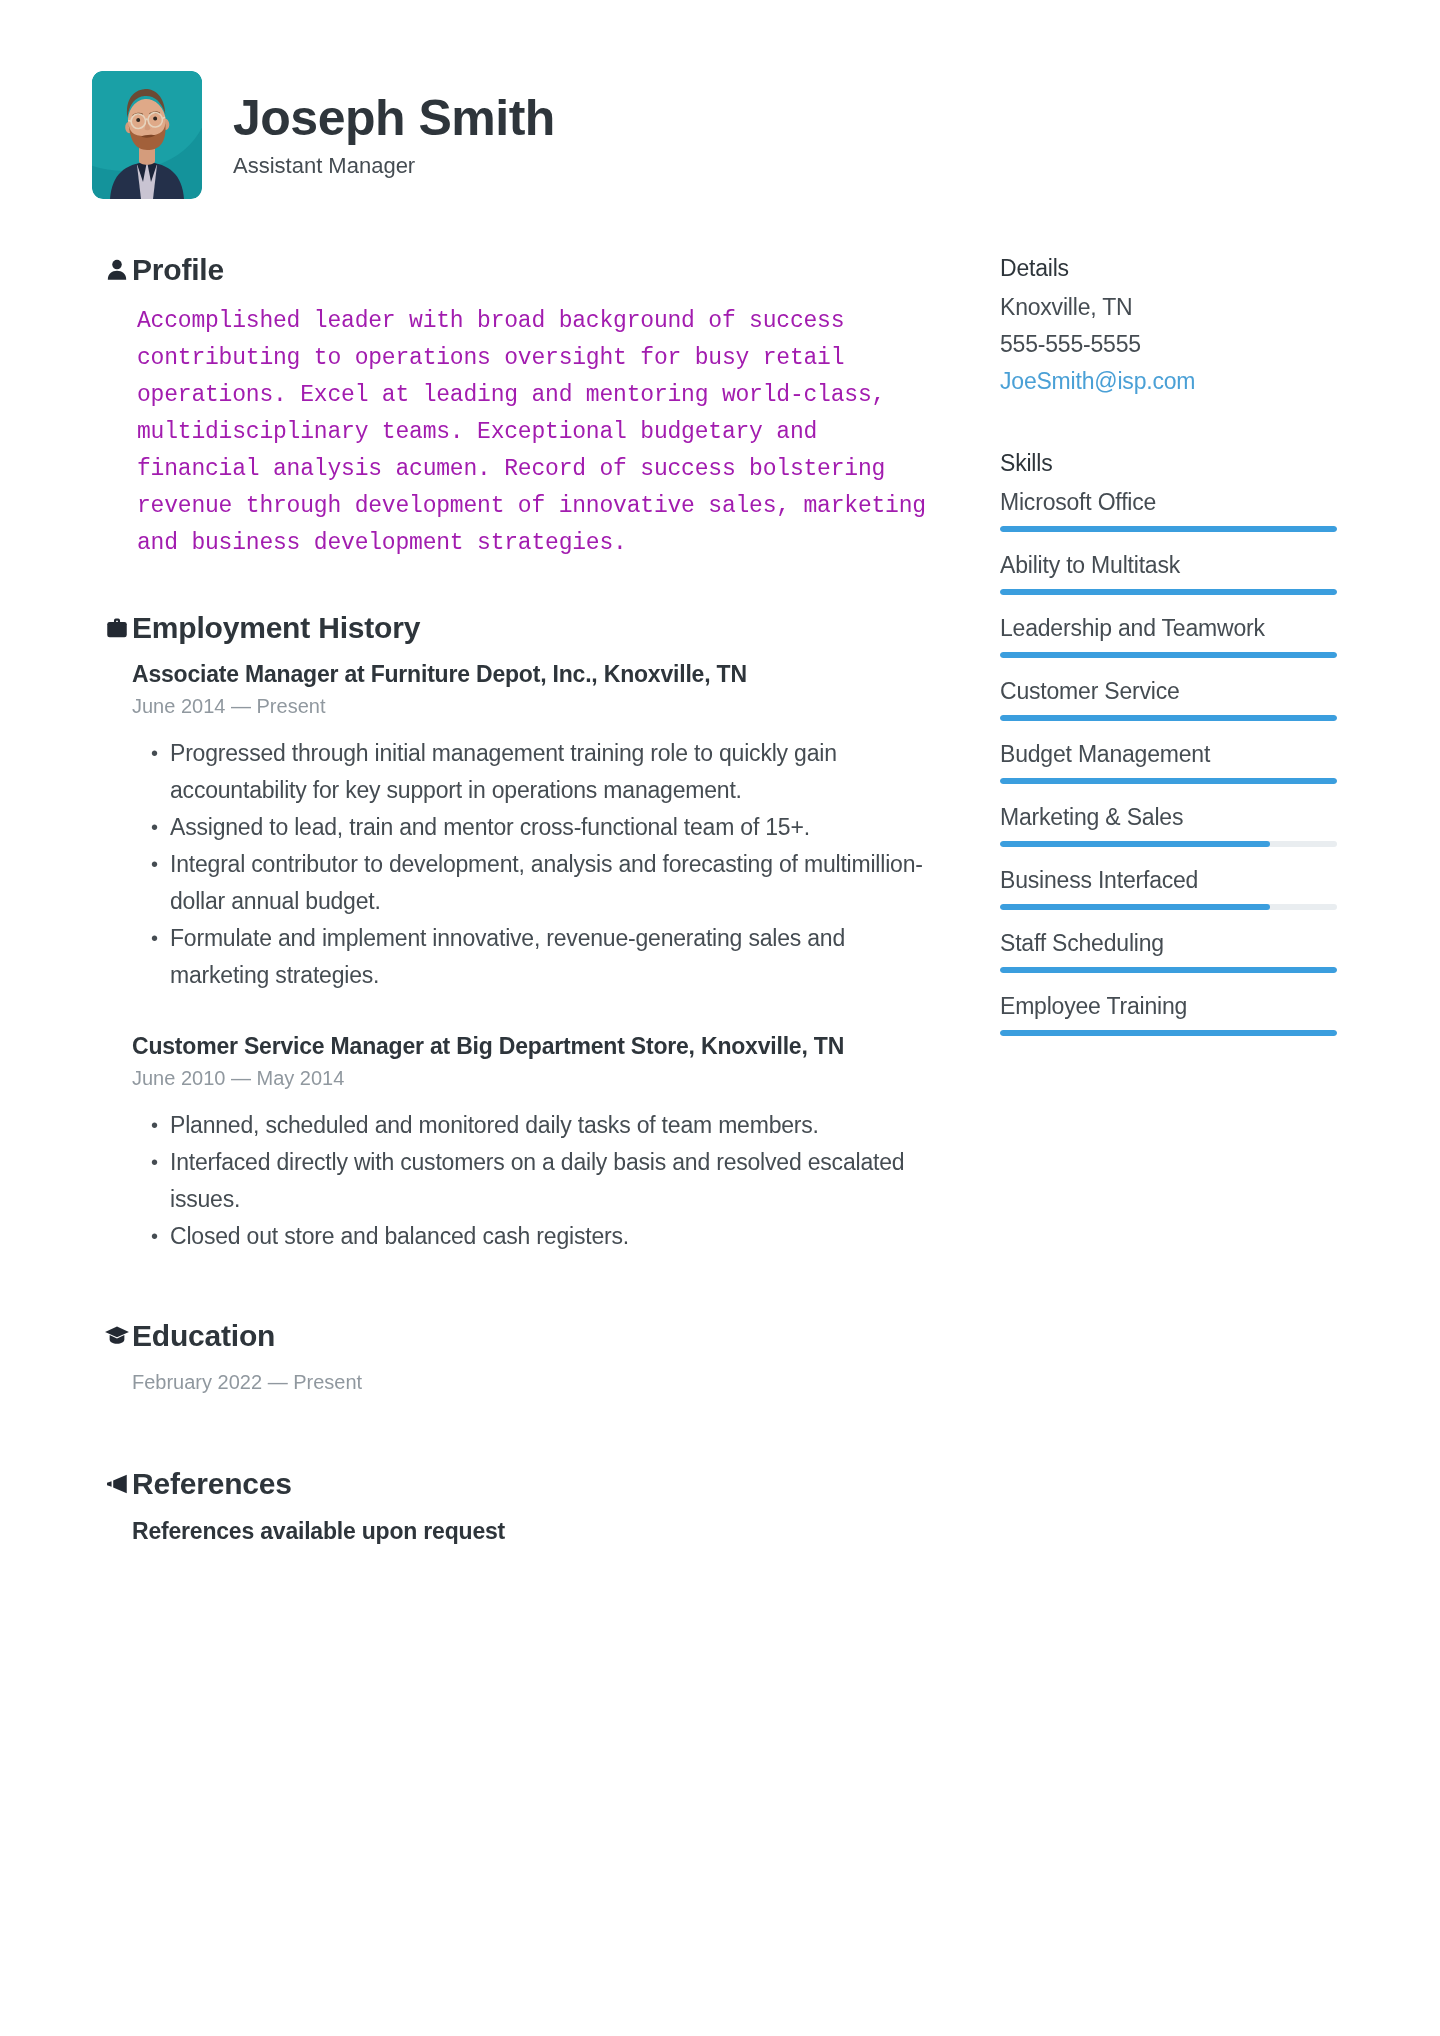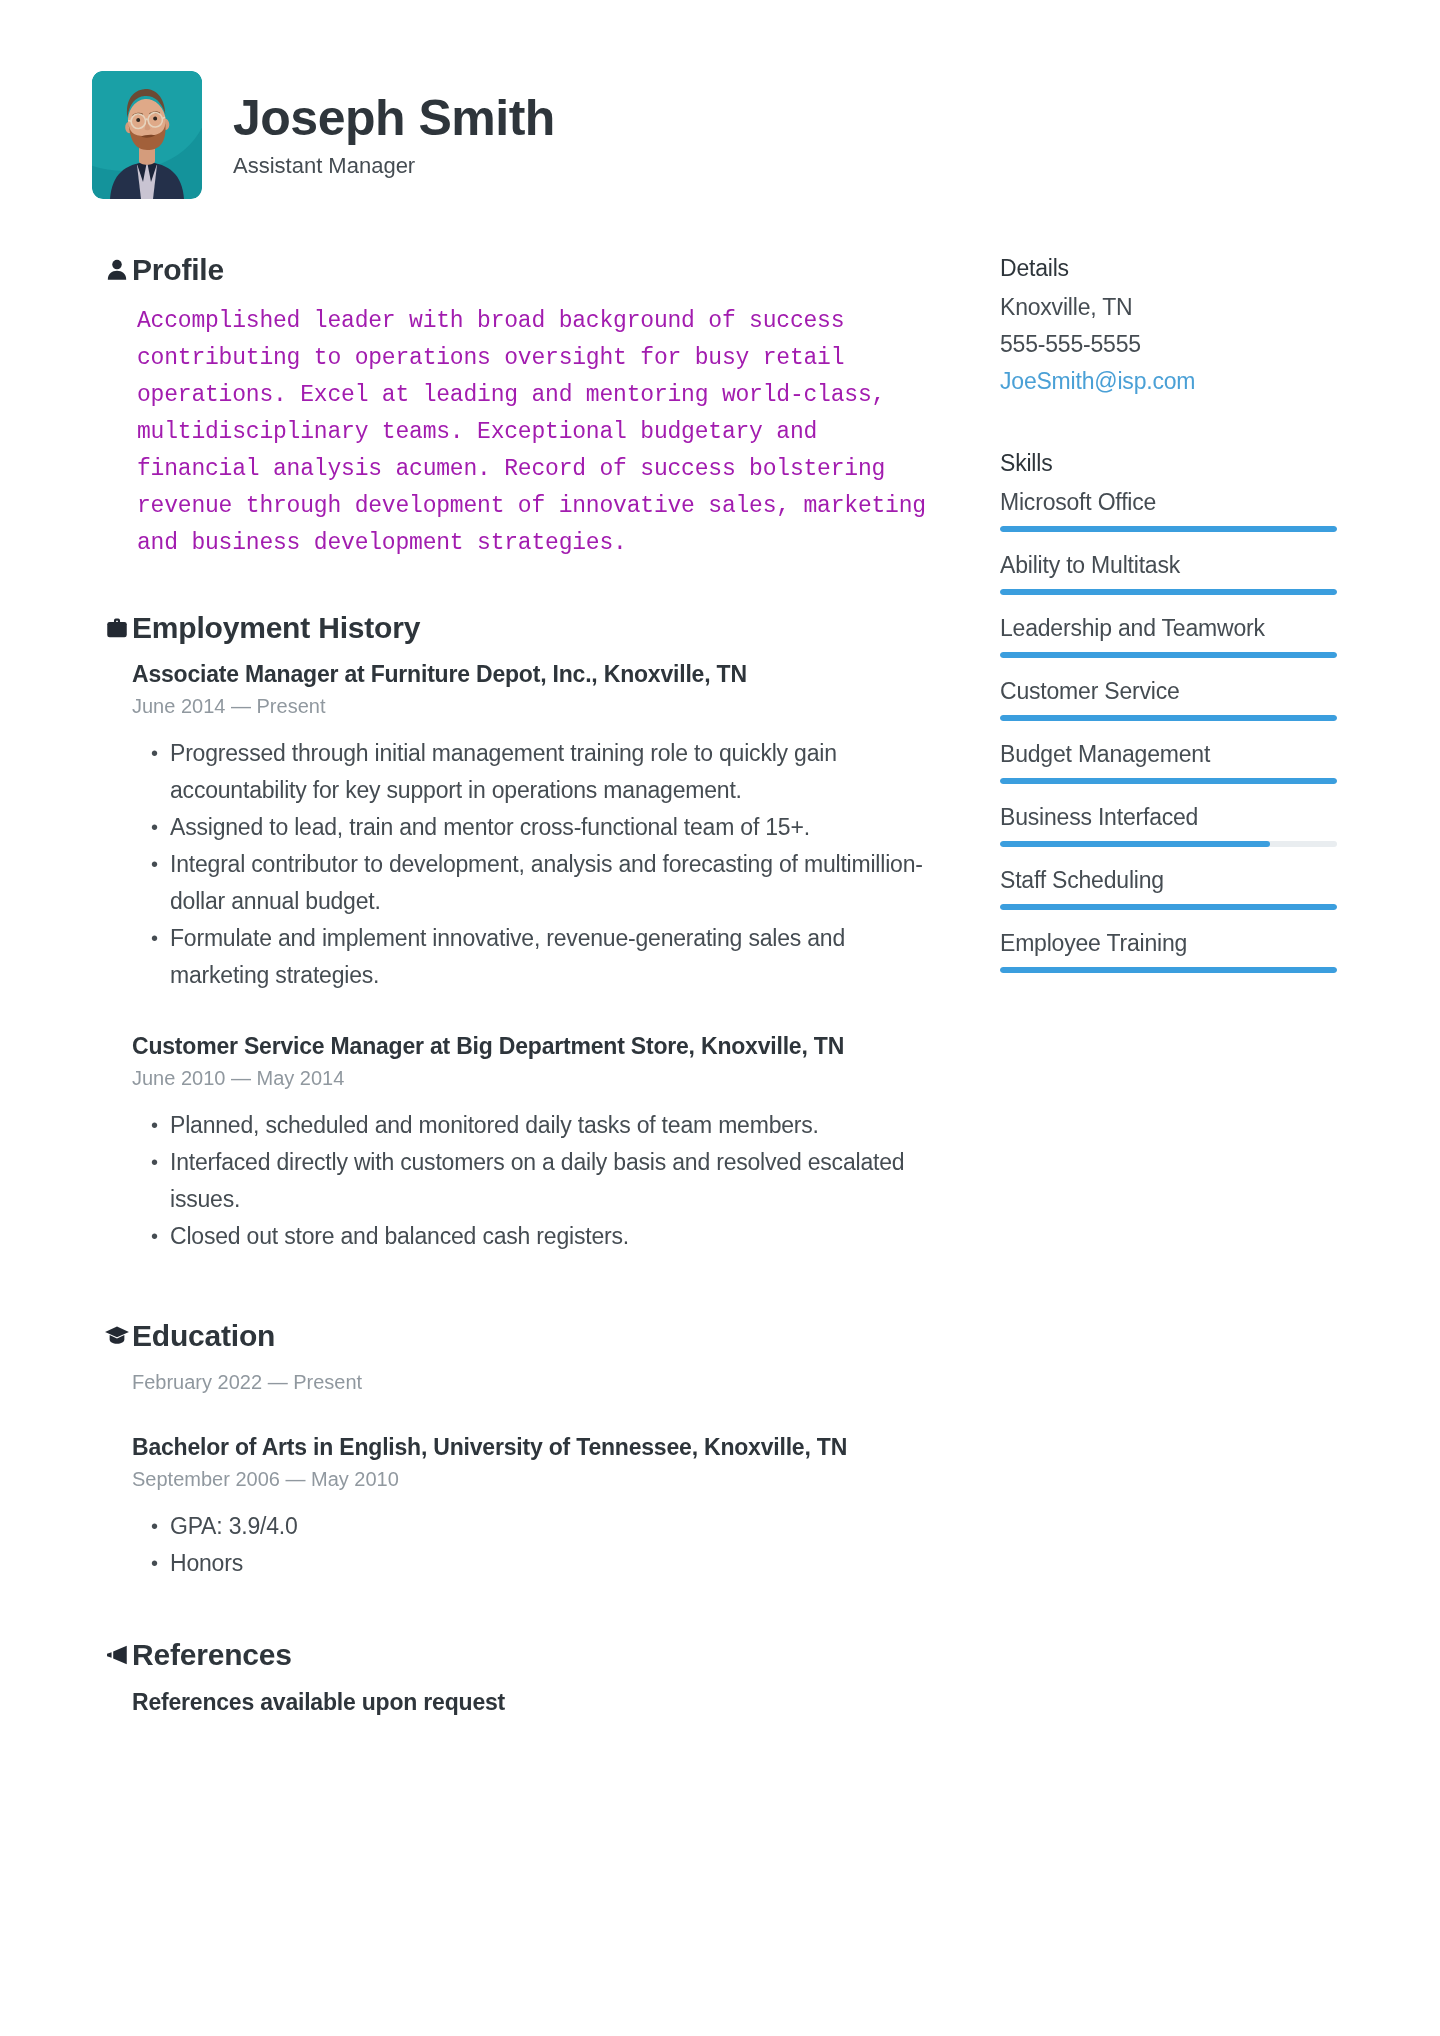--- a/index.html
+++ b/index.html
@@ -189,28 +189,20 @@
             <path d="M5.2 11.1 V15.2 C5.2 17.4 8.2 19.2 12 19.2 C15.8 19.2 18.8 17.4 18.8 15.2 V11.1 L12 14.2 Z"></path>
           </svg>
         </div>
         <div class="section-content">
           <h2 class="section-heading">Education</h2>
 
           <article class="entry">
             <div class="dates">February 2022 — Present</div>
           </article>
 
-          <article class="entry">
-            <h3>Bachelor of Arts in English, University of Tennessee, Knoxville, TN</h3>
-            <div class="dates">September 2006 — May 2010</div>
-            <ul>
-              <li>GPA: 3.9/4.0</li>
-              <li>Honors</li>
-            </ul>
-          </article>
         </div>
       </section>
 
       <section class="section section-references">
         <div class="icon-col">
           <svg width="26" height="26" viewBox="0 0 24 24" fill="#232932">
             <path d="M21 3.5 V20.5 L8.5 15.2 V8.8 Z"></path>
             <path d="M7 9.4 V14.6 L2.8 13.1 V10.9 Z"></path>
           </svg>
         </div>
@@ -258,20 +250,26 @@
               <div class="skill-fill"></div>
             </div>
         </div>
         <div class="skill-item">
           <div class="skill-label">Budget Management</div>
           <div class="skill-bar" data-level="100">
               <div class="skill-fill"></div>
             </div>
         </div>
         <div class="skill-item">
+          <div class="skill-label">Marketing &amp; Sales</div>
+          <div class="skill-bar" data-level="80">
+              <div class="skill-fill"></div>
+            </div>
+        </div>
+        <div class="skill-item">
           <div class="skill-label">Business Interfaced</div>
           <div class="skill-bar" data-level="80">
               <div class="skill-fill"></div>
             </div>
         </div>
         <div class="skill-item">
           <div class="skill-label">Staff Scheduling</div>
           <div class="skill-bar" data-level="100">
               <div class="skill-fill"></div>
             </div>

